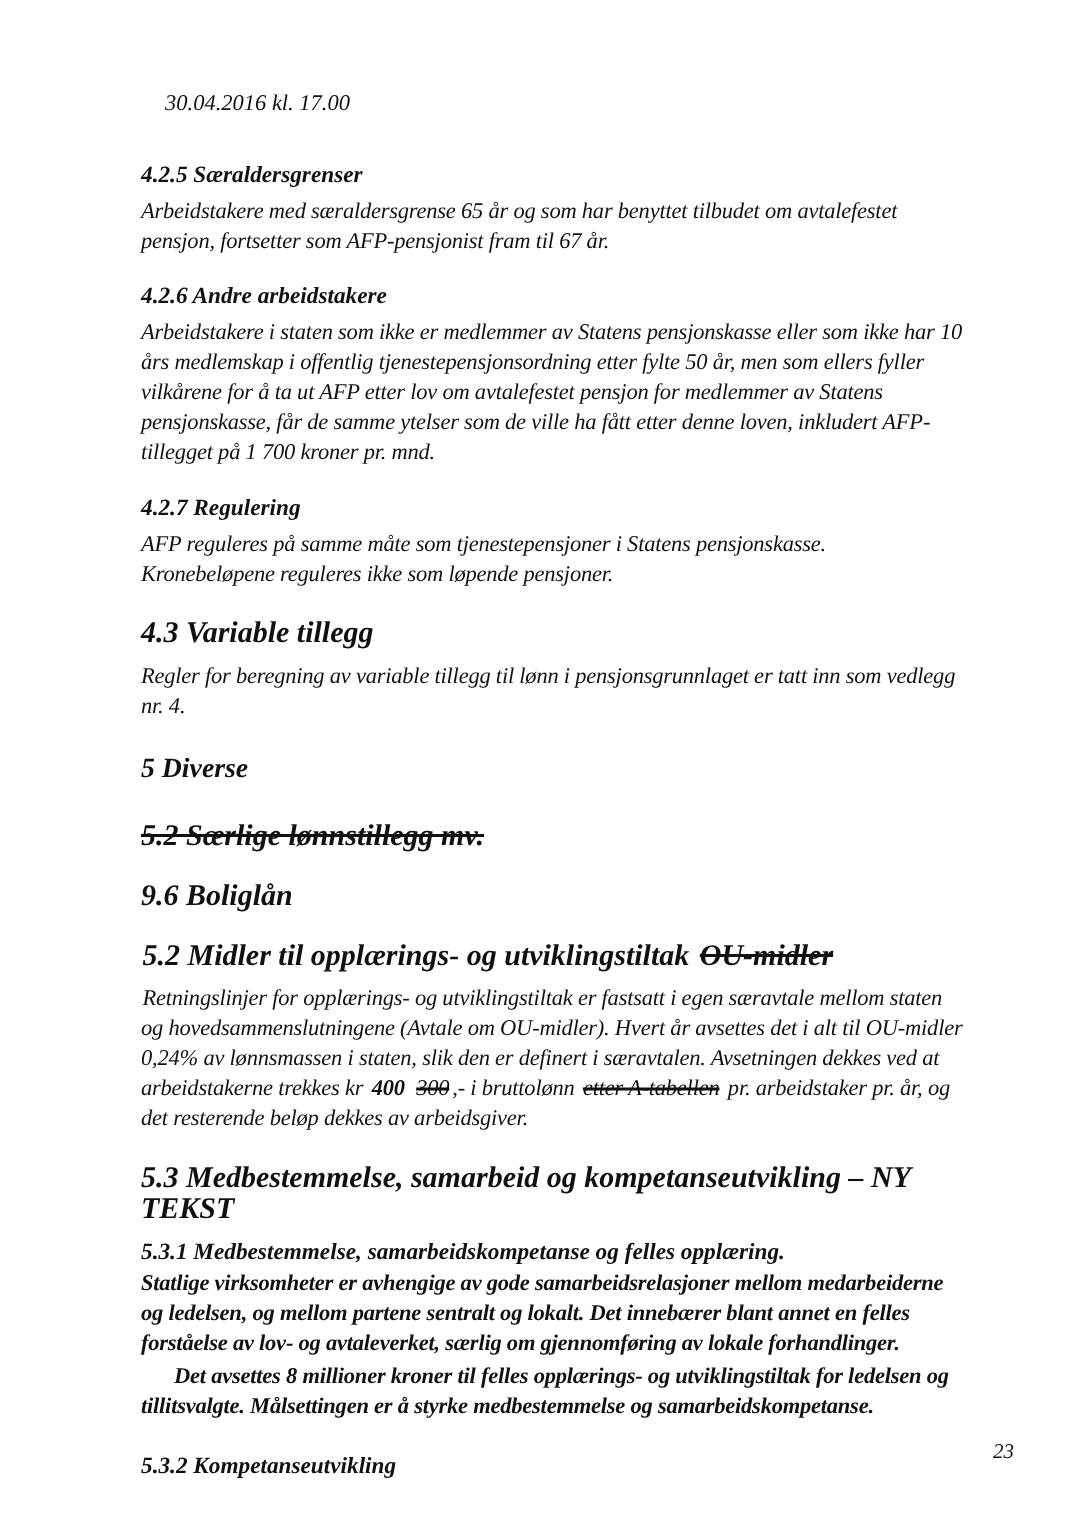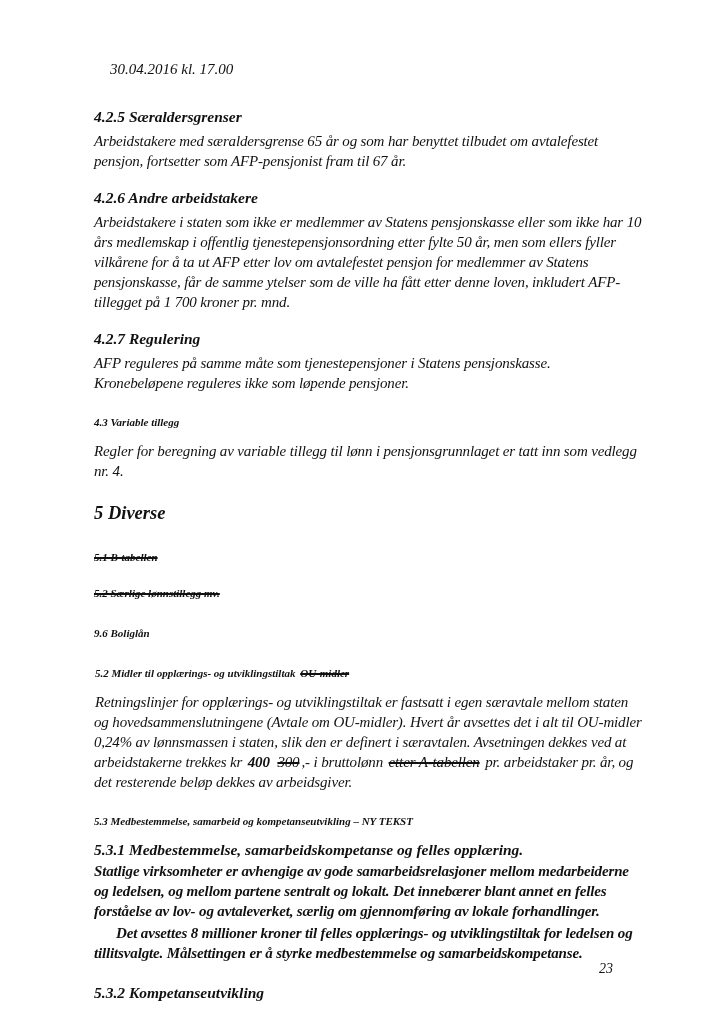--- a/index.html
+++ b/index.html
@@ -25,21 +25,21 @@
     margin: 55px 0 26px 16px;
   }
   .h3 {
     font-size: 15.5px;
     line-height: 19px;
     font-weight: bold;
     margin-top: 15px;
     margin-bottom: 3px;
   }
   .h2 {
-    font-size: 11px;
+    font-size: 20px;
     line-height: 21px;
     font-weight: bold;
     margin-top: 17px;
     margin-bottom: 6px;
   }
   .h1 {
     font-size: 18.5px;
     line-height: 23px;
     font-weight: bold;
     margin-top: 19px;
@@ -49,21 +49,21 @@
     font-size: 15px;
     line-height: 20px;
     letter-spacing: -0.15px;
   }
   .bold-text { font-weight: bold; }
   .struck { text-decoration: line-through; text-decoration-thickness: 1.5px; }
   .indent-first { text-indent: 22px; }
   .tight { margin-top: 13px; }
   .page-number {
     position: absolute;
-    left: 596px;
+    left: 659px;
     top: 957px;
     font-size: 14px;
     line-height: 18px;
   }
 </style>
 </head>
 <body>
 
 <div class="page">
   <div class="content">
@@ -77,21 +77,20 @@
     <p class="body-text">Arbeidstakere i staten som ikke er medlemmer av Statens pensjonskasse eller som ikke har 10 års medlemskap i offentlig tjenestepensjonsordning etter fylte 50 år, men som ellers fyller vilkårene for å ta ut AFP etter lov om avtalefestet pensjon for medlemmer av Statens pensjonskasse, får de samme ytelser som de ville ha fått etter denne loven, inkludert AFP-tillegget på 1 700 kroner pr. mnd.</p>
 
     <h3 class="h3">4.2.7 Regulering</h3>
     <p class="body-text">AFP reguleres på samme måte som tjenestepensjoner i Statens pensjonskasse. Kronebeløpene reguleres ikke som løpende pensjoner.</p>
 
     <h2 class="h2">4.3 Variable tillegg</h2>
     <p class="body-text">Regler for beregning av variable tillegg til lønn i pensjonsgrunnlaget er tatt inn som vedlegg nr. 4.</p>
 
     <h1 class="h1">5 Diverse</h1>
 
-    <h2 class="h2 struck tight">5.1 B-tabellen</h2>
 
     <h2 class="h2 struck tight">5.2 Særlige lønnstillegg mv.</h2>
 
     <h2 class="h2">9.6 Boliglån</h2>
 
     <h2 class="h2"><span>5.2 Midler til opplærings- og utviklingstiltak </span><span class="struck">OU-midler</span></h2>
     <p class="body-text"><span>Retningslinjer for opplærings- og utviklingstiltak er fastsatt i egen særavtale mellom staten og hovedsammenslutningene (Avtale om OU-midler). Hvert år avsettes det i alt til OU-midler 0,24% av lønnsmassen i staten, slik den er definert i særavtalen. Avsetningen dekkes ved at arbeidstakerne trekkes kr </span><span class="bold-text">400</span><span> </span><span class="struck">300</span><span>,- i bruttolønn </span><span class="struck">etter A-tabellen</span><span> pr. arbeidstaker pr. år, og det resterende beløp dekkes av arbeidsgiver.</span></p>
 
     <h2 class="h2">5.3 Medbestemmelse, samarbeid og kompetanseutvikling – NY TEKST</h2>
 

